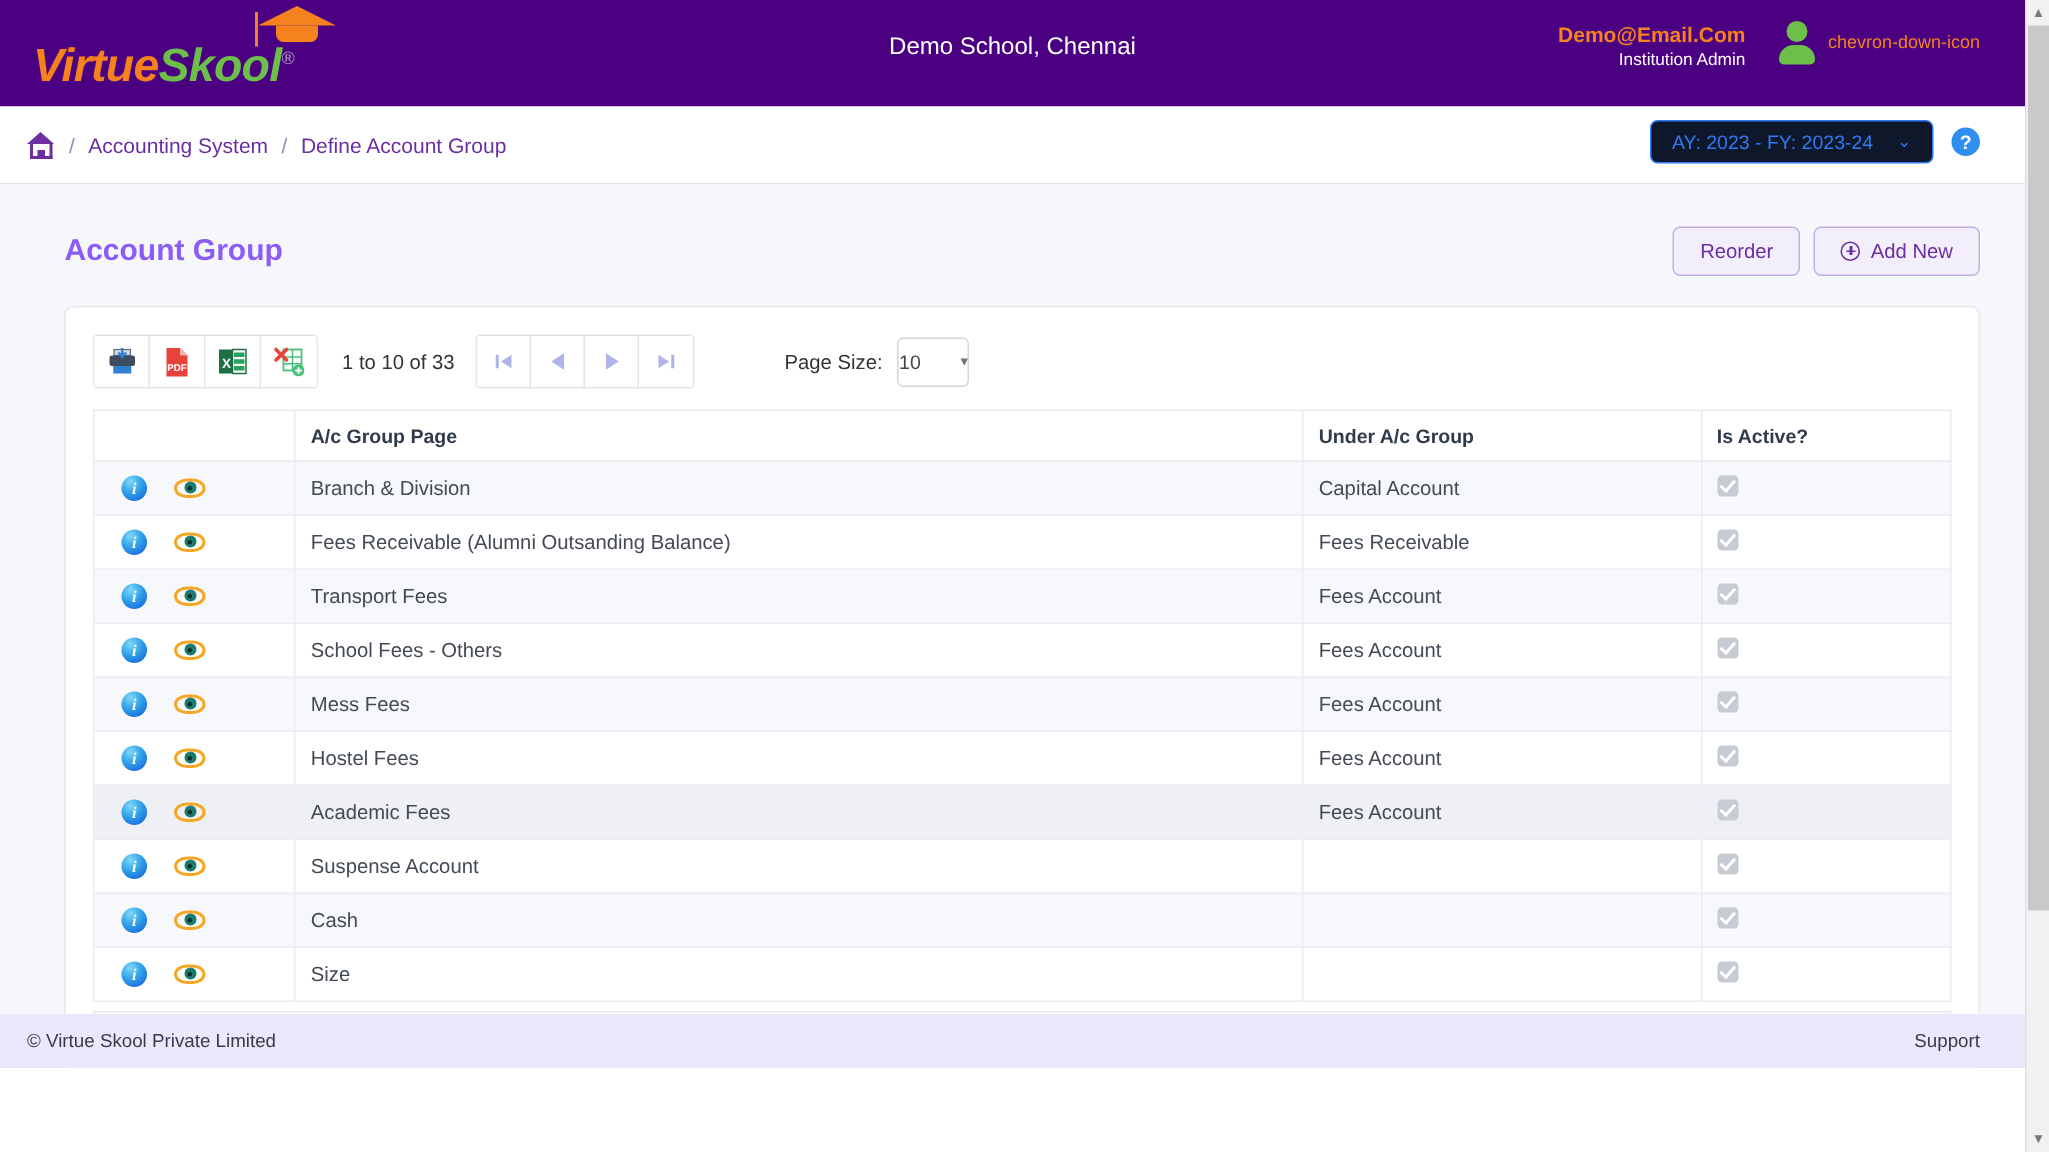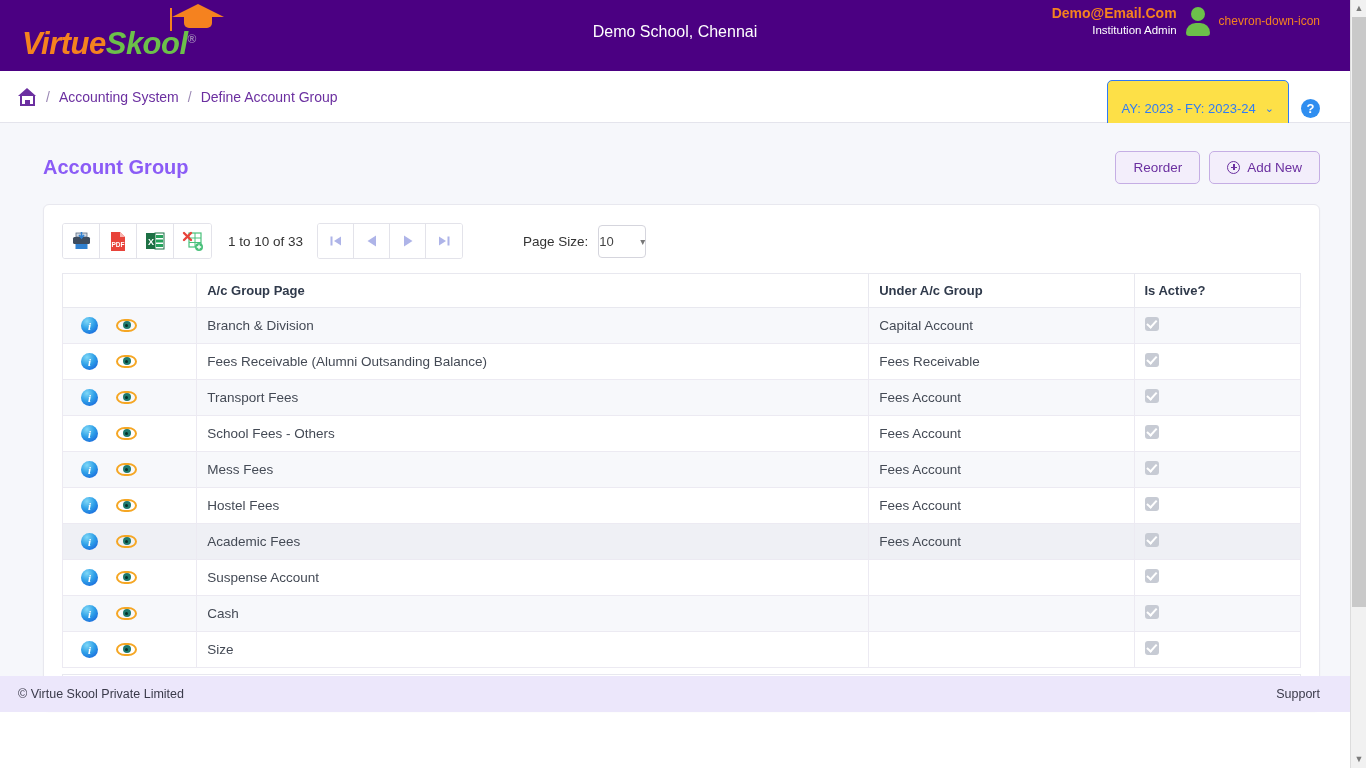--- a/index.html
+++ b/index.html
@@ -57,22 +57,22 @@
   }
   .cap-tassel {
     position:absolute; left: -2px; top: 4px; width: 2px; height: 23px; background:#f5821f;
   }
 
   .school-title {
     position: absolute; left: 0; right: 0; text-align: center;
     color: #ffffff; font-size: 16px; top: 23px; pointer-events: none;
   }
   .user-block {
-    position: absolute; right: 30px; top: 4px;
-    display: flex; align-items: center; gap: 8px;
+    position: absolute; right: 30px; top: 14px;
+    display: flex; align-items: flex-start; gap: 21px;
   }
   .user-text { text-align: right; line-height: 1.35; }
   .user-email { color: #f5821f; font-size: 14px; font-weight: bold; }
   .user-role { color: #ffffff; font-size: 11.5px; }
   .avatar-wrap { display:flex; align-items:center; gap:8px; }
   .avatar { width: 26px; height: 28px; position: relative; }
   .avatar .head {
     position:absolute; left:6px; top:0; width:14px; height:14px;
     background:#6cc04a; border-radius:50%;
   }
@@ -101,23 +101,23 @@
   }
   .home-icon .door {
     position:absolute; left:7px; top:12px; width:5px; height:6px; background:#6b2fa0;
   }
   .crumb-link { color:#6b2fa0; text-decoration:none; }
   .crumb-sep { color:#9b88b5; }
   .crumb-current { color:#6b2fa0; }
 
   .ay-area { position:absolute; right: 30px; top: 9px; display:flex; align-items:center; gap: 12px; }
   .ay-select {
-    border: 1px solid #2f7bf6; color:#2f7bf6; background:#fde047;
-    border-radius: 5px; font-size: 13px; padding: 20px 14px;
-    display:flex; align-items:center; gap: 9px; white-space:nowrap;
+    border: 1px solid #2f7bf6; color:#2f7bf6; background:#0f172a;
+    border-radius: 5px; font-size: 13px; padding: 6px 14px;
+    display:flex; align-items:center; gap: 16px; white-space:nowrap;
   }
   .ay-select .chev { font-size: 11px; }
   .help-badge {
     width: 19px; height: 19px; border-radius: 50%; background:#2f8ef0;
     color:#ffffff; font-size: 13px; font-weight:bold;
     display:flex; align-items:center; justify-content:center;
   }
 
   
   .content {

